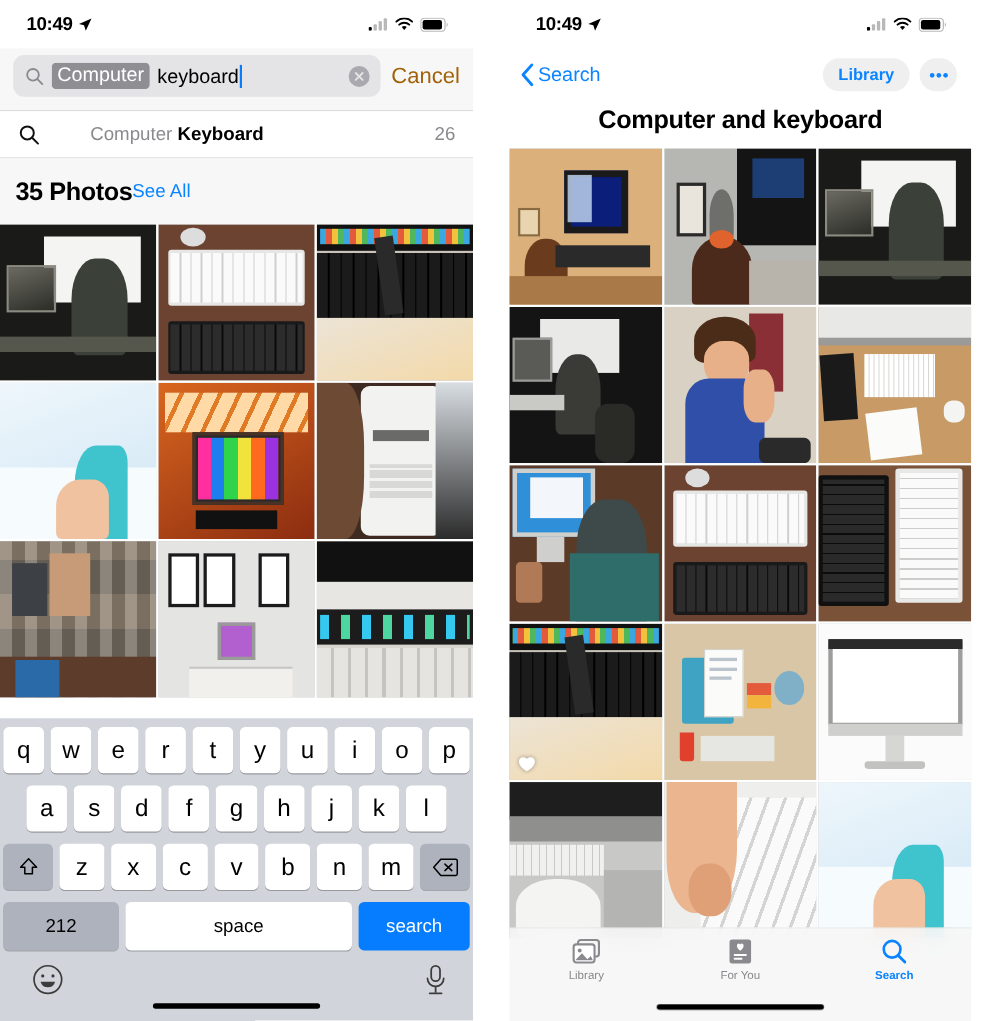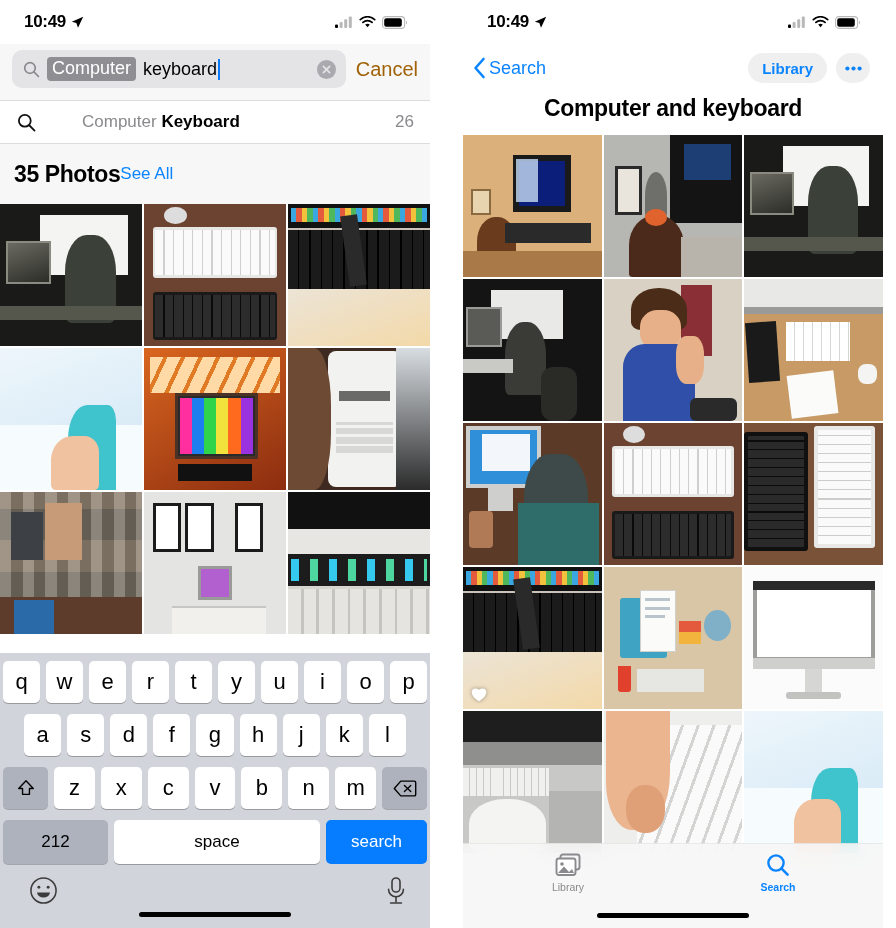--- a/index.html
+++ b/index.html
@@ -693,20 +693,31 @@
           <div class="ticon">
             <svg width="26" height="24" viewBox="0 0 26 24">
               <rect x="5.5" y="1.5" width="19" height="15" rx="2.4" fill="none" stroke="#8a8a8e" stroke-width="1.9"></rect>
               <rect x="1.5" y="5.5" width="19" height="16.5" rx="2.4" fill="#fff" stroke="#8a8a8e" stroke-width="1.9"></rect>
               <circle cx="7" cy="11" r="1.8" fill="#8a8a8e"></circle>
               <path d="M3 20 L9 13.5 L14 19 L17 16 L19 20 Z" fill="#8a8a8e"></path>
             </svg>
           </div>
           <div class="tlabel">Library</div>
         </div>
+        <div class="tab">
+          <div class="ticon">
+            <svg width="22" height="24" viewBox="0 0 22 24">
+              <rect x="1.2" y="1.2" width="19.6" height="21.6" rx="2.4" fill="#8a8a8e"></rect>
+              <path d="M11 11.4 C5.6 7.6 8.6 3 11 5.6 C13.4 3 16.4 7.6 11 11.4 Z" fill="#fff"></path>
+              <rect x="5" y="14.2" width="12" height="1.9" rx="0.9" fill="#fff"></rect>
+              <rect x="5" y="17.6" width="8" height="1.9" rx="0.9" fill="#fff"></rect>
+            </svg>
+          </div>
+          <div class="tlabel">For You</div>
+        </div>
         <div class="tab active">
           <div class="ticon">
             <svg width="24" height="24" viewBox="0 0 24 24">
               <circle cx="10" cy="10" r="7.6" fill="none" stroke="#0a84ff" stroke-width="2.4"></circle>
               <line x1="15.6" y1="15.6" x2="21.6" y2="21.6" stroke="#0a84ff" stroke-width="2.6" stroke-linecap="round"></line>
             </svg>
           </div>
           <div class="tlabel">Search</div>
         </div>
       </div>

